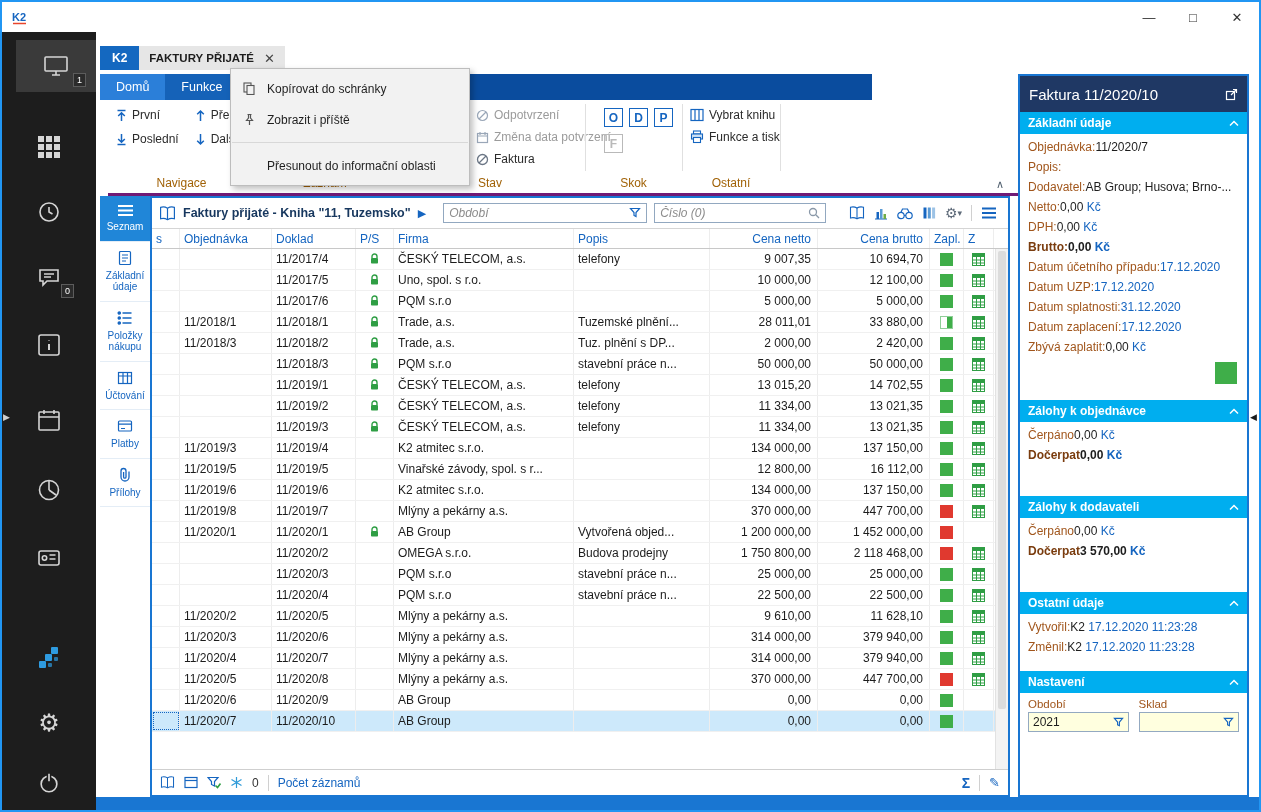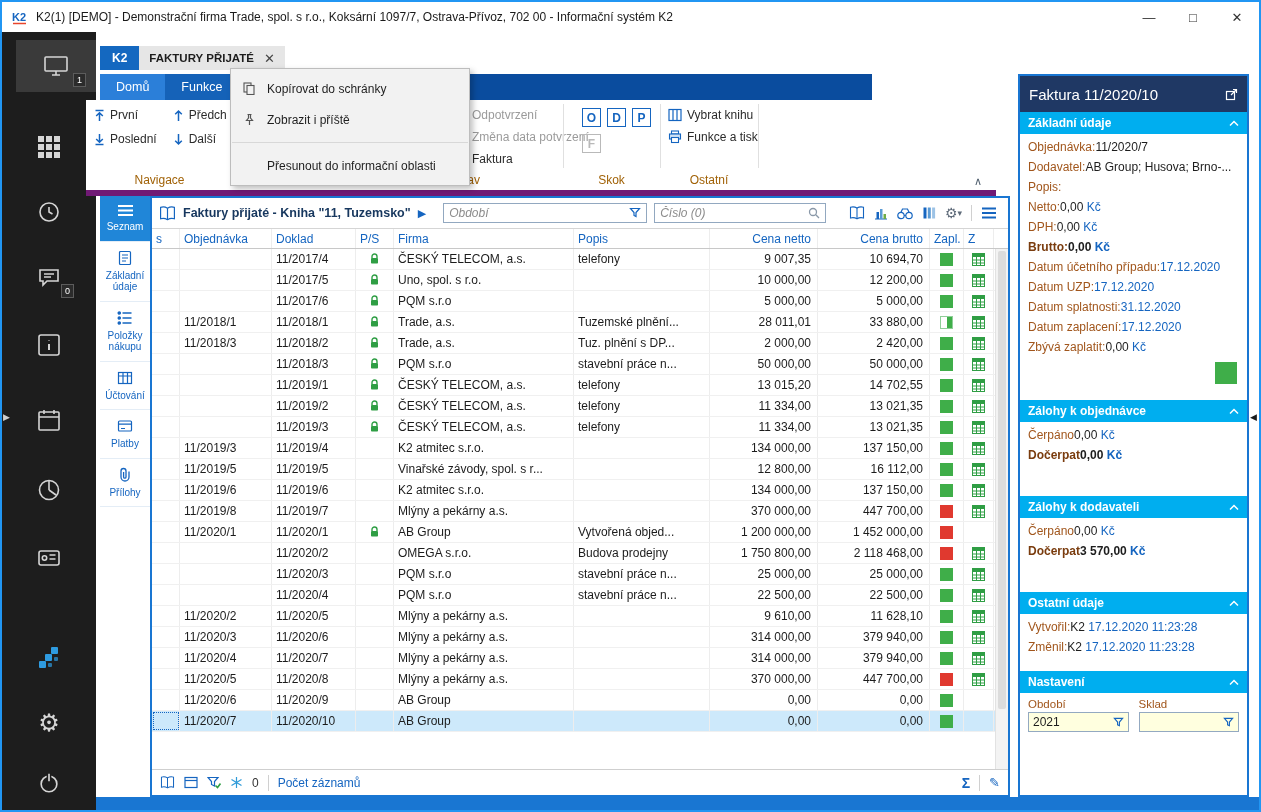--- a/index.html
+++ b/index.html
@@ -25,21 +25,21 @@
   
   .doc-tabs { position:absolute; left:98px; top:44px; height:24px; display:flex; }
   .dtab-k2 { background:#1468c0; color:#fff; font-size:12px; font-weight:bold; padding:0 12px; display:flex; align-items:center; }
   .dtab-active { background:#e6e6e6; color:#1d1d1d; font-size:11.5px; font-weight:bold; padding:0 10px; display:flex; align-items:center; gap:10px; }
   .dtab-close { color:#444; font-weight:normal; font-size:13px; }
 
   
   .ribbon-strip { position:absolute; left:98px; top:72px; width:772px; height:26px; background:#0a4c9e; display:flex; color:#fff; font-size:12.5px; }
   .rtab { padding:0 16px; display:flex; align-items:center; background:#1562b8; }
   .rtab.active { background:#2b7fd9; }
-  .ribbon-body { position:absolute; left:84px; top:98px; width:910px; height:96px; background:#fff; border-bottom:6px solid #701a75; }
+  .ribbon-body { position:absolute; left:106px; top:98px; width:910px; height:96px; background:#fff; border-bottom:3px solid #701a75; }
   .rb-sep { position:absolute; top:4px; bottom:22px; width:1px; background:#e0e0e0; }
   .rb-labels span { position:absolute; bottom:3px; font-size:12px; color:#a16207; text-align:center; }
   .rl-0 { left:0; width:147px; } .rl-1 { left:147px; width:140px; } .rl-2 { left:287px; width:190px; }
   .rl-3 { left:477px; width:97px; } .rl-4 { left:574px; width:98px; }
   .grp-nav { position:absolute; left:8px; top:8px; display:grid; grid-template-columns:auto auto; gap:10px 16px; }
   .rbtn { display:flex; align-items:center; gap:5px; font-size:12px; color:#2b2b2b; white-space:nowrap; }
   .rbtn.dis { color:#9b9b9b; }
   .grp-stav { position:absolute; left:368px; top:8px; display:flex; flex-direction:column; gap:8px; }
   .grp-skok { position:absolute; left:496px; top:8px; width:76px; }
   .jrow { display:flex; gap:6px; margin-bottom:7px; }
@@ -131,21 +131,20 @@
 
 <div class="window">
 
   <div class="titlebar">
     <span class="icw">
       <svg width="18" height="16" viewBox="0 0 18 16">
           <text x="1" y="12" font-size="11" font-weight="bold" fill="#1565c0" font-family="Liberation Sans,sans-serif">K2</text>
           <path d="M2 14.5h13" stroke="#e8452c" stroke-width="1.5"></path>
         </svg>
     </span>
-    <span class="tb-title">K2(1) [DEMO] - Demonstrační firma Trade, spol. s r.o., Koksární 1097/7, Ostrava-Přívoz, 702 00 - Informační systém K2</span>
     <span class="tb-controls">
       <span class="tb-btn">—</span>
       <span class="tb-btn">□</span>
       <span class="tb-btn">✕</span>
     </span>
   </div>
 
   <div class="rail">
     <div class="ritem active" style="top:8px;">
       <span>
@@ -579,21 +578,21 @@
               <span class="icw">
                 <svg width="11" height="12" viewBox="0 0 11 12">
                   <path d="M3 5V3.5a2.5 2.5 0 0 1 5 0V5" fill="none" stroke="#2f9e44" stroke-width="1.4"></path>
                   <rect x="2" y="5" width="7" height="5.5" rx="0.8" fill="#2f9e44"></rect>
                 </svg>
               </span>
             </span>
     <span class="cell w-fir">Uno, spol. s r.o.</span>
     <span class="cell w-pop"></span>
     <span class="cell w-net num">10 000,00</span>
-    <span class="cell w-bru num">12 200,00</span>
+    <span class="cell w-bru num">12 100,00</span>
     <span class="cell w-zap ctr">
               <span class="zsq paid"></span>
             </span>
     <span class="cell w-z ctr">
               <span class="icw">
                 <svg width="13" height="13" viewBox="0 0 13 13">
                   <rect x="0.5" y="0.5" width="12" height="12" fill="#fff" stroke="#2f9e44"></rect>
                   <rect x="1" y="1" width="11" height="3" fill="#2f9e44"></rect>
                   <path d="M4.5 4v8.5M8.5 4v8.5M1 7h11M1 10h11" stroke="#2f9e44" fill="none"></path>
                 </svg>
@@ -1269,26 +1268,26 @@
                 <path d="M1 5.5 5 1.5 9 5.5" stroke="#fff" stroke-width="1.5" fill="none"></path>
               </svg>
             </span>
           </div>
           <div class="dsec-b">
             <div class="drow">
               <span class="dlab">Objednávka:</span>
               <span class="dval">11/2020/7</span>
             </div>
             <div class="drow">
+              <span class="dlab">Popis:</span>
+              <span class="dval"></span>
+            </div>
+            <div class="drow">
               <span class="dlab">Dodavatel:</span>
               <span class="dval">AB Group; Husova; Brno-...</span>
-            </div>
-            <div class="drow">
-              <span class="dlab">Popis:</span>
-              <span class="dval"></span>
             </div>
             <div class="drow">
               <span class="dlab">Netto:</span>
               <span class="dval"><span>0,00</span><span class="cur">&nbsp;Kč</span></span>
             </div>
             <div class="drow">
               <span class="dlab">DPH:</span>
               <span class="dval"><span>0,00</span><span class="cur">&nbsp;Kč</span></span>
             </div>
             <div class="drow">

